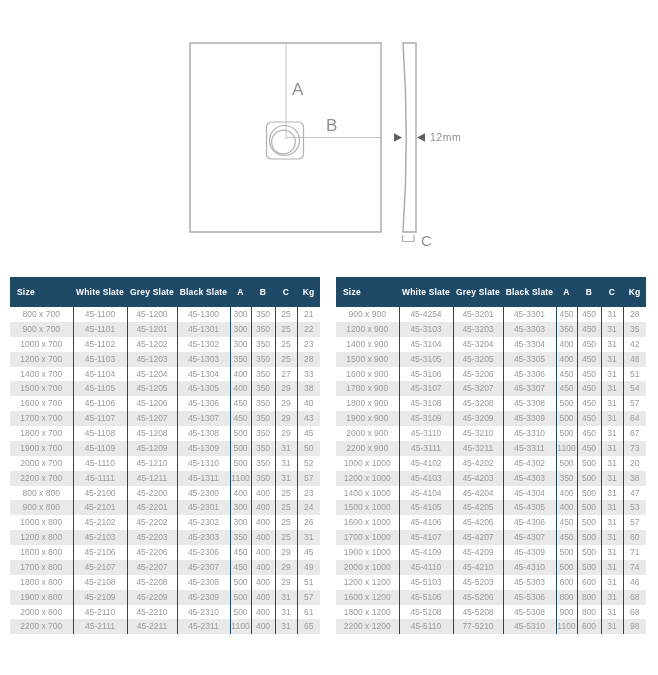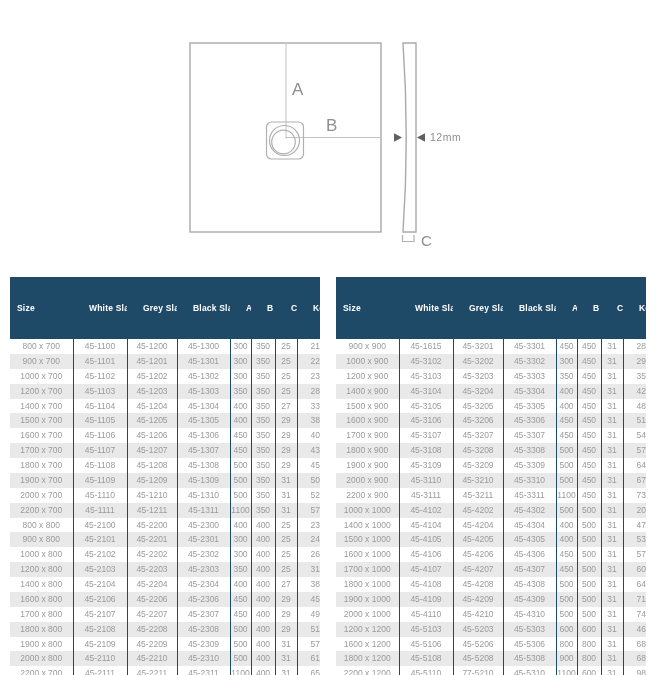--- a/index.html
+++ b/index.html
@@ -30,40 +30,40 @@
   .spec-table col.c5{width:24px;}
   .spec-table col.c6{width:22px;}
   .spec-table col.c7{width:23px;}
 
   .spec-table th{
     background:#1e4a68;
     color:#ffffff;
     font-size:8.5px;
     font-weight:700;
     height:30px;
-    padding:16px;
+    padding:0;
     text-align:center;
     letter-spacing:.2px;
     white-space:nowrap;
     overflow:hidden;
   }
   .spec-table th:first-child{text-align:left;padding-left:7px;}
 
   .spec-table td{
     font-size:8.5px;
     color:#9b9b9b;
     height:14.87px;
     line-height:14.87px;
     padding:0;
     text-align:center;
     border-right:1px solid #1e4a68;
     white-space:nowrap;
     overflow:hidden;
   }
-  .spec-table td:last-child{border-right:none;text-align:right;}
+  .spec-table td:last-child{border-right:none;}
   .spec-table tbody tr:nth-child(even) td{background:#e9e9e9;}
 </style>
 </head>
 <body>
 
 <svg id="diagram" width="658" height="270" viewBox="0 0 658 270">
 
   <rect x="190" y="43" width="191" height="189" fill="none" stroke="#a9a9a9" stroke-width="1.4"></rect>
 
   <line x1="286" y1="44" x2="286" y2="139" stroke="#c3c3c3" stroke-width="1"></line>
@@ -267,30 +267,20 @@
       </tr>
       <tr>
         <td>1200 x 800</td>
         <td>45-2103</td>
         <td>45-2203</td>
         <td>45-2303</td>
         <td>350</td>
         <td>400</td>
         <td>25</td>
         <td>31</td>
-      </tr>
-      <tr>
-        <td>1400 x 800</td>
-        <td>45-2104</td>
-        <td>45-2204</td>
-        <td>45-2304</td>
-        <td>400</td>
-        <td>400</td>
-        <td>27</td>
-        <td>38</td>
       </tr>
       <tr>
         <td>1600 x 800</td>
         <td>45-2106</td>
         <td>45-2206</td>
         <td>45-2306</td>
         <td>450</td>
         <td>400</td>
         <td>29</td>
         <td>45</td>
@@ -366,37 +356,27 @@
         <th>Black Slate</th>
         <th>A</th>
         <th>B</th>
         <th>C</th>
         <th>Kg</th>
       </tr>
     </thead>
     <tbody>
       <tr>
         <td>900 x 900</td>
-        <td>45-1615</td>
+        <td>45-4254</td>
         <td>45-3201</td>
         <td>45-3301</td>
         <td>450</td>
         <td>450</td>
         <td>31</td>
         <td>28</td>
-      </tr>
-      <tr>
-        <td>1000 x 900</td>
-        <td>45-3102</td>
-        <td>45-3202</td>
-        <td>45-3302</td>
-        <td>300</td>
-        <td>450</td>
-        <td>31</td>
-        <td>29</td>
       </tr>
       <tr>
         <td>1200 x 900</td>
         <td>45-3103</td>
         <td>45-3203</td>
         <td>45-3303</td>
         <td>350</td>
         <td>450</td>
         <td>31</td>
         <td>35</td>
@@ -485,20 +465,30 @@
         <td>1000 x 1000</td>
         <td>45-4102</td>
         <td>45-4202</td>
         <td>45-4302</td>
         <td>500</td>
         <td>500</td>
         <td>31</td>
         <td>20</td>
       </tr>
       <tr>
+        <td>1200 x 1000</td>
+        <td>45-4103</td>
+        <td>45-4203</td>
+        <td>45-4303</td>
+        <td>350</td>
+        <td>500</td>
+        <td>31</td>
+        <td>38</td>
+      </tr>
+      <tr>
         <td>1400 x 1000</td>
         <td>45-4104</td>
         <td>45-4204</td>
         <td>45-4304</td>
         <td>400</td>
         <td>500</td>
         <td>31</td>
         <td>47</td>
       </tr>
       <tr>
@@ -523,30 +513,20 @@
       </tr>
       <tr>
         <td>1700 x 1000</td>
         <td>45-4107</td>
         <td>45-4207</td>
         <td>45-4307</td>
         <td>450</td>
         <td>500</td>
         <td>31</td>
         <td>60</td>
-      </tr>
-      <tr>
-        <td>1800 x 1000</td>
-        <td>45-4108</td>
-        <td>45-4208</td>
-        <td>45-4308</td>
-        <td>500</td>
-        <td>500</td>
-        <td>31</td>
-        <td>64</td>
       </tr>
       <tr>
         <td>1900 x 1000</td>
         <td>45-4109</td>
         <td>45-4209</td>
         <td>45-4309</td>
         <td>500</td>
         <td>500</td>
         <td>31</td>
         <td>71</td>

